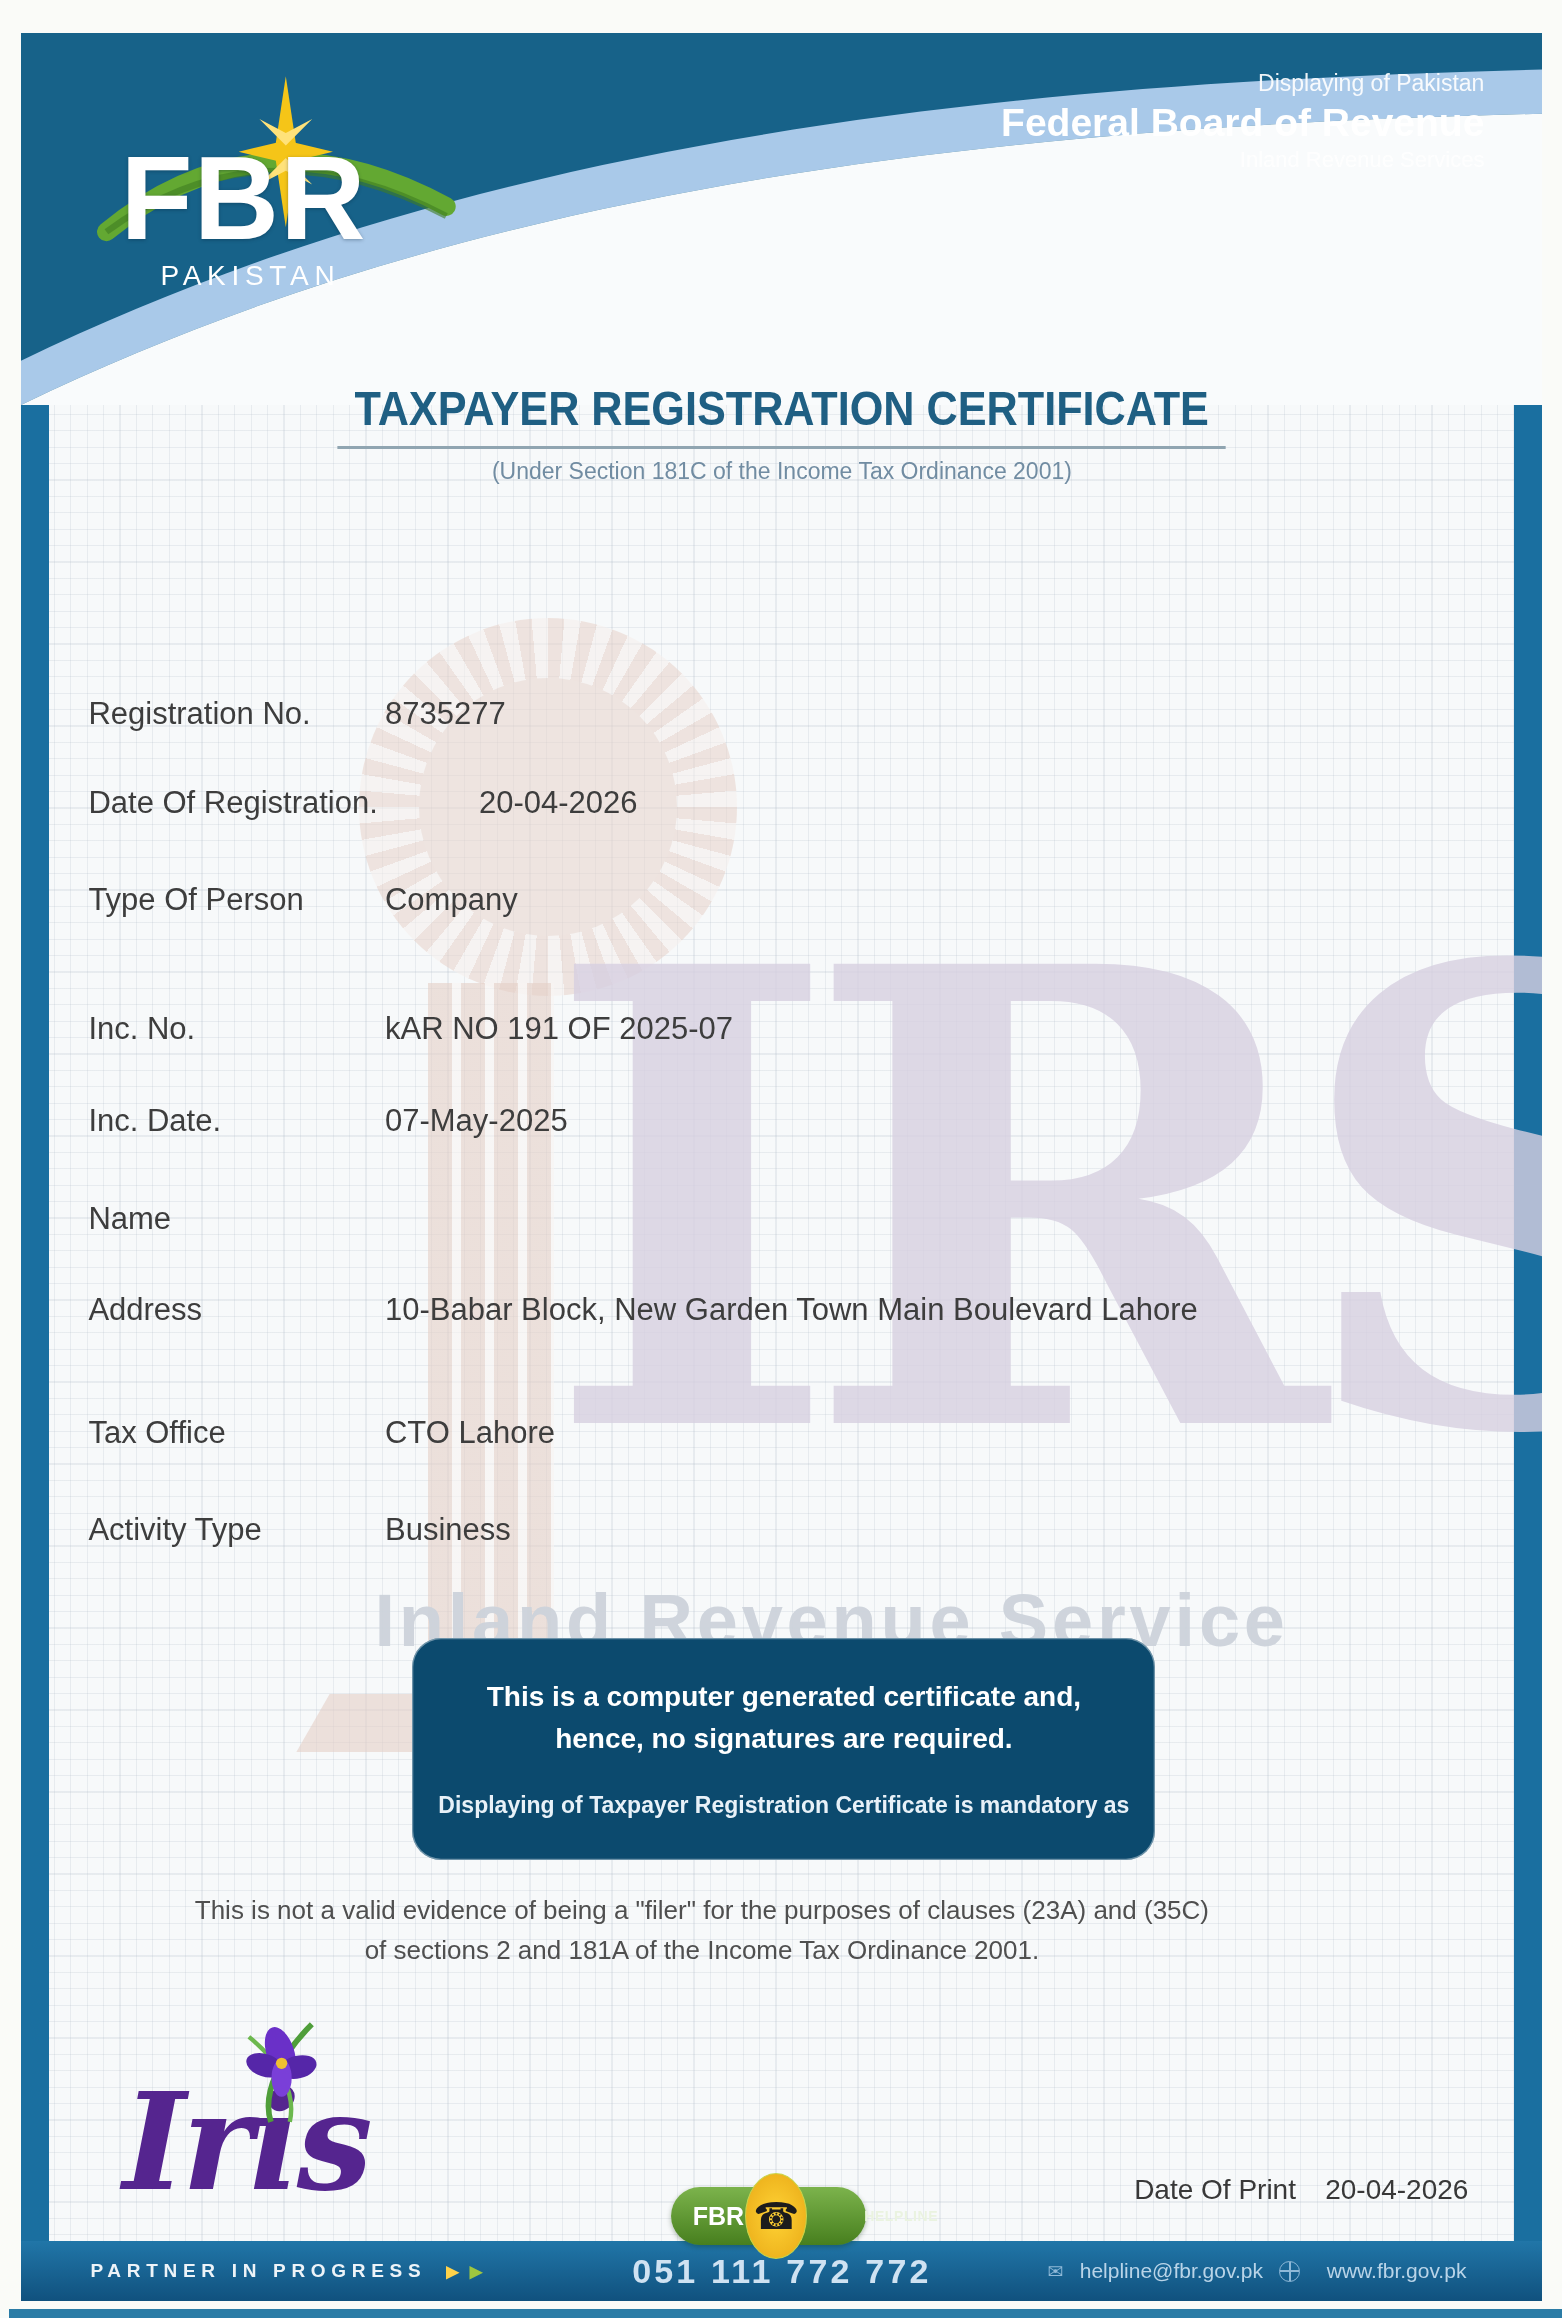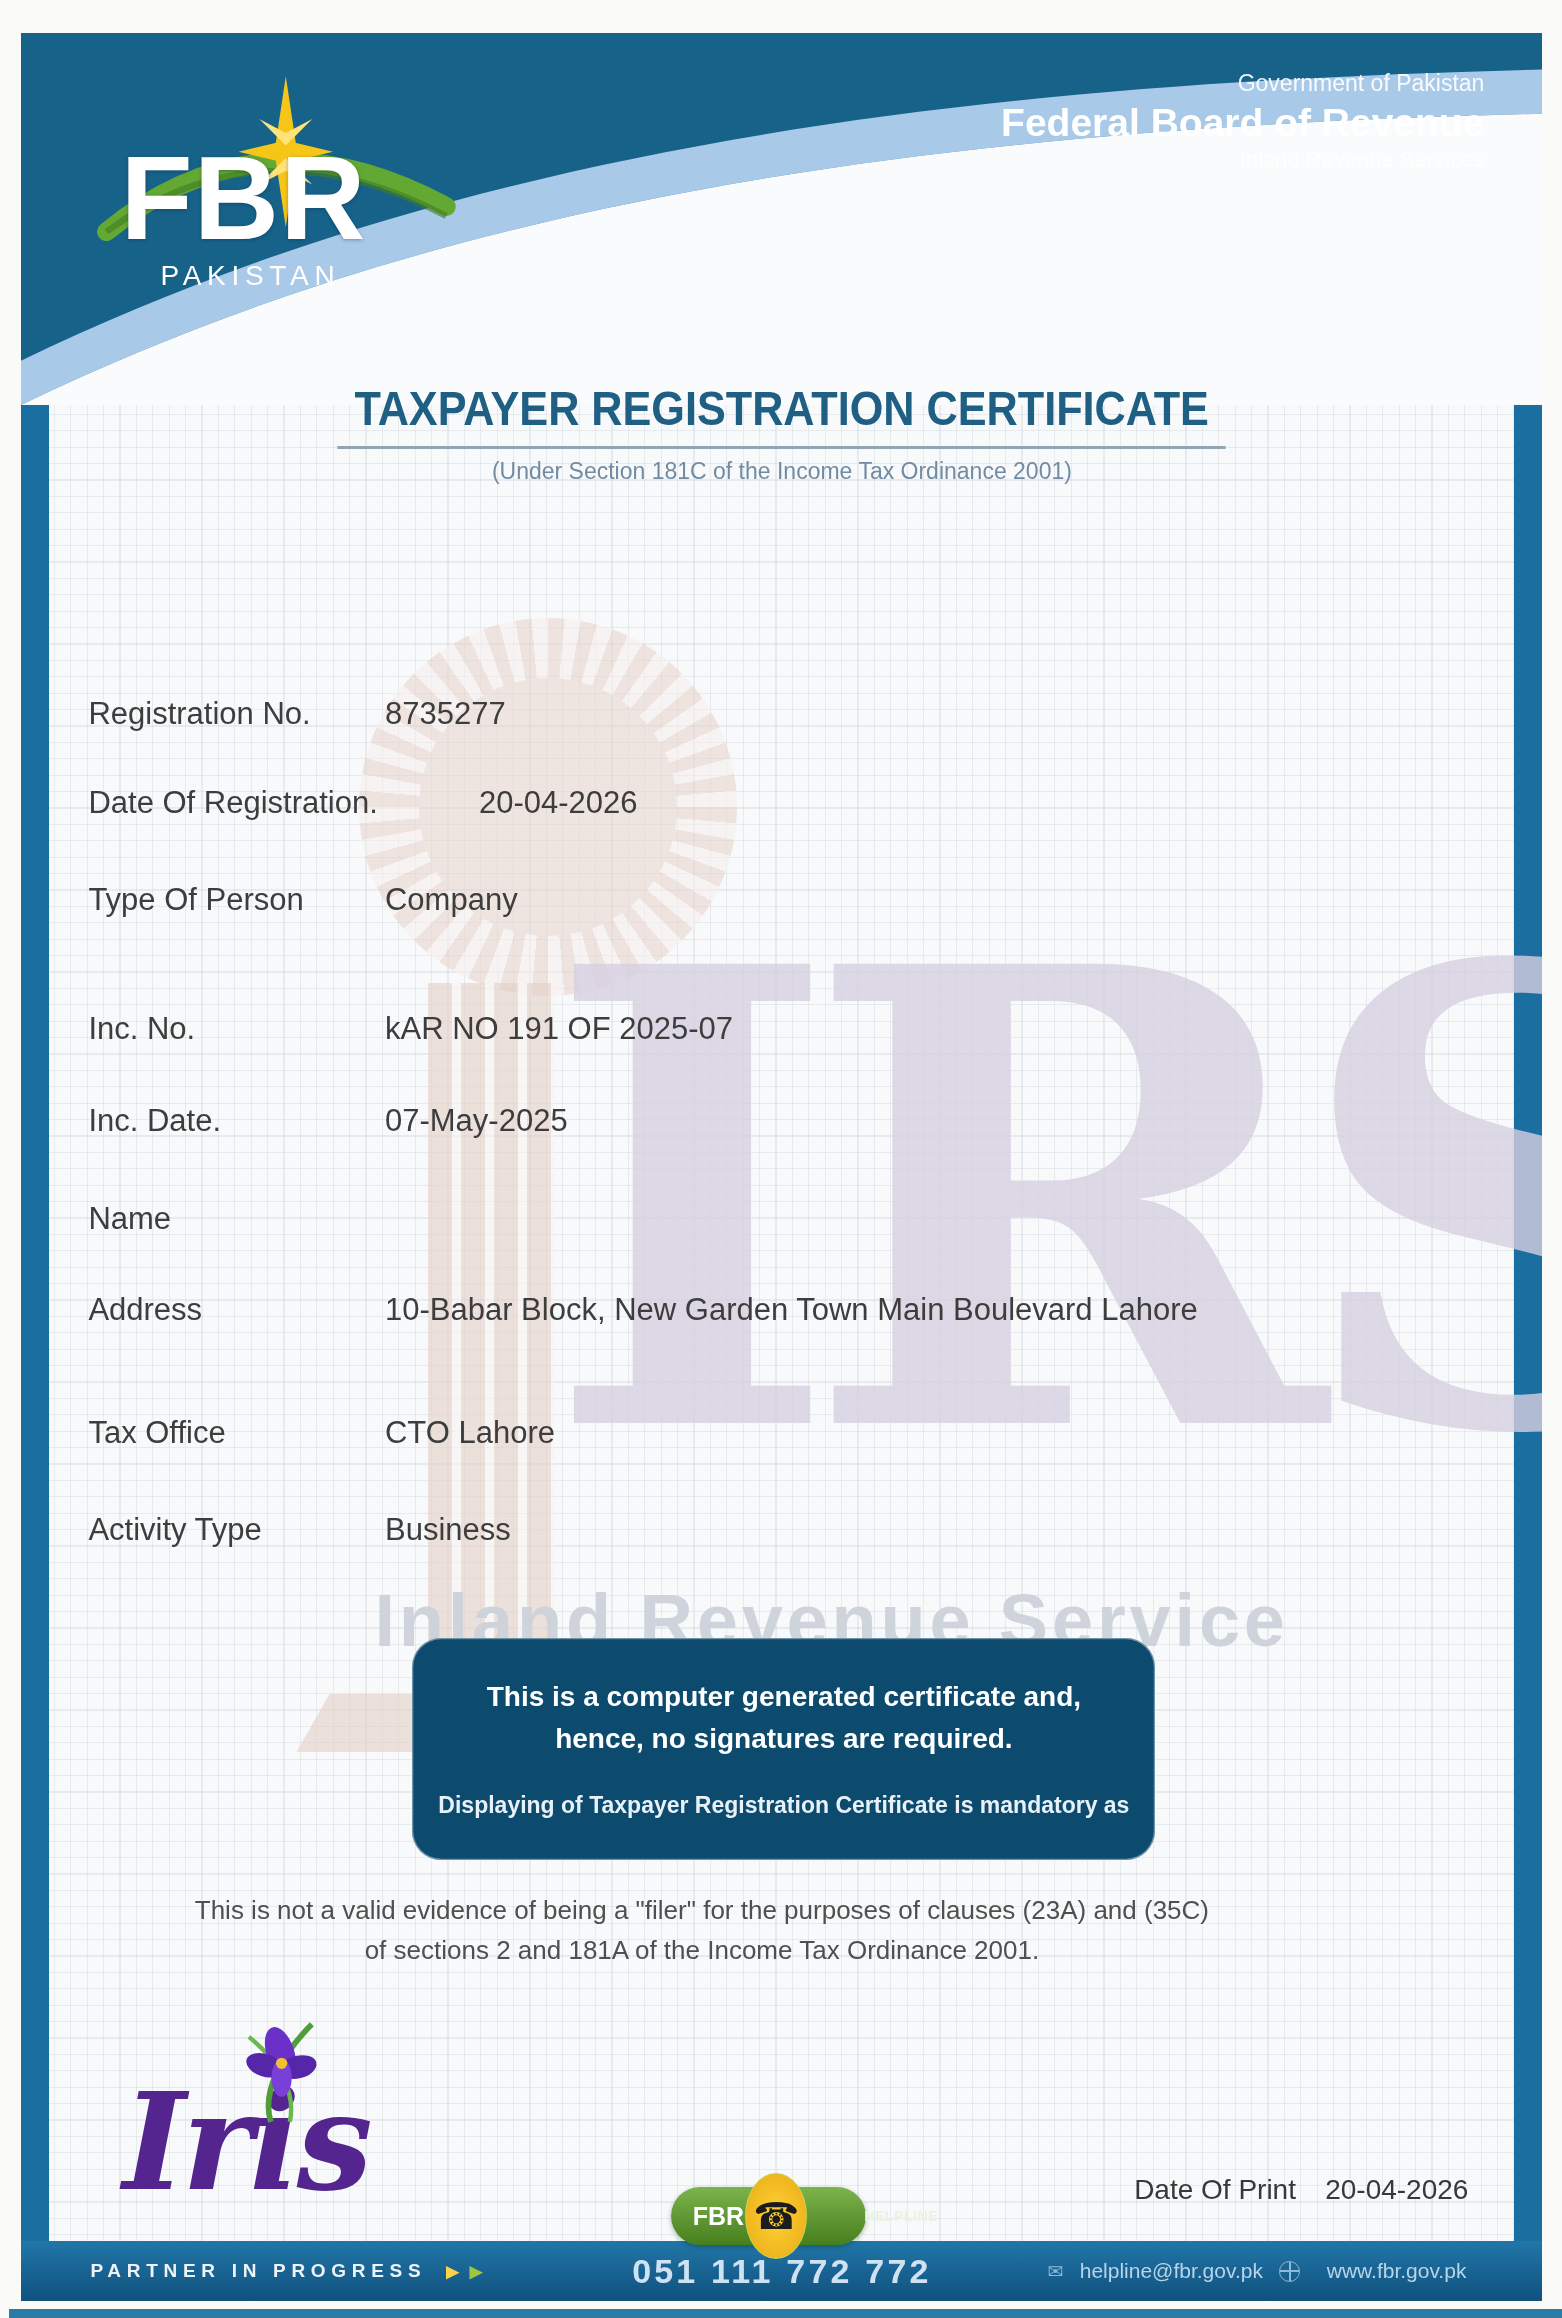--- a/index.html
+++ b/index.html
@@ -129,21 +129,21 @@
             <polygon points="300,8 318,128 300,248 282,128" fill="#f5c518"></polygon>
             <polygon points="225,128 300,110 375,128 300,146" fill="#f5c518"></polygon>
             <polygon points="258,76 300,118 342,76 300,98" fill="#ffe27a"></polygon>
             <polygon points="258,180 300,138 342,180 300,158" fill="#ffe27a"></polygon>
           </g>
         </svg>
         <div class="fbr-word">FBR</div>
         <div class="fbr-pak">PAKISTAN</div>
       </div>
       <div class="gov">
-        <div class="l1">Government of Pakistan</div>
+        <div class="l1">Displaying of Pakistan</div>
         <div class="l2">Federal Board of Revenue</div>
         <div class="l3">Inland Revenue Services</div>
       </div>
     </div>
 
     <div class="titleblock">
       <div class="title">TAXPAYER REGISTRATION CERTIFICATE</div>
       <div class="subtitle">(Under Section 181C of the Income Tax Ordinance 2001)</div>
     </div>
 

